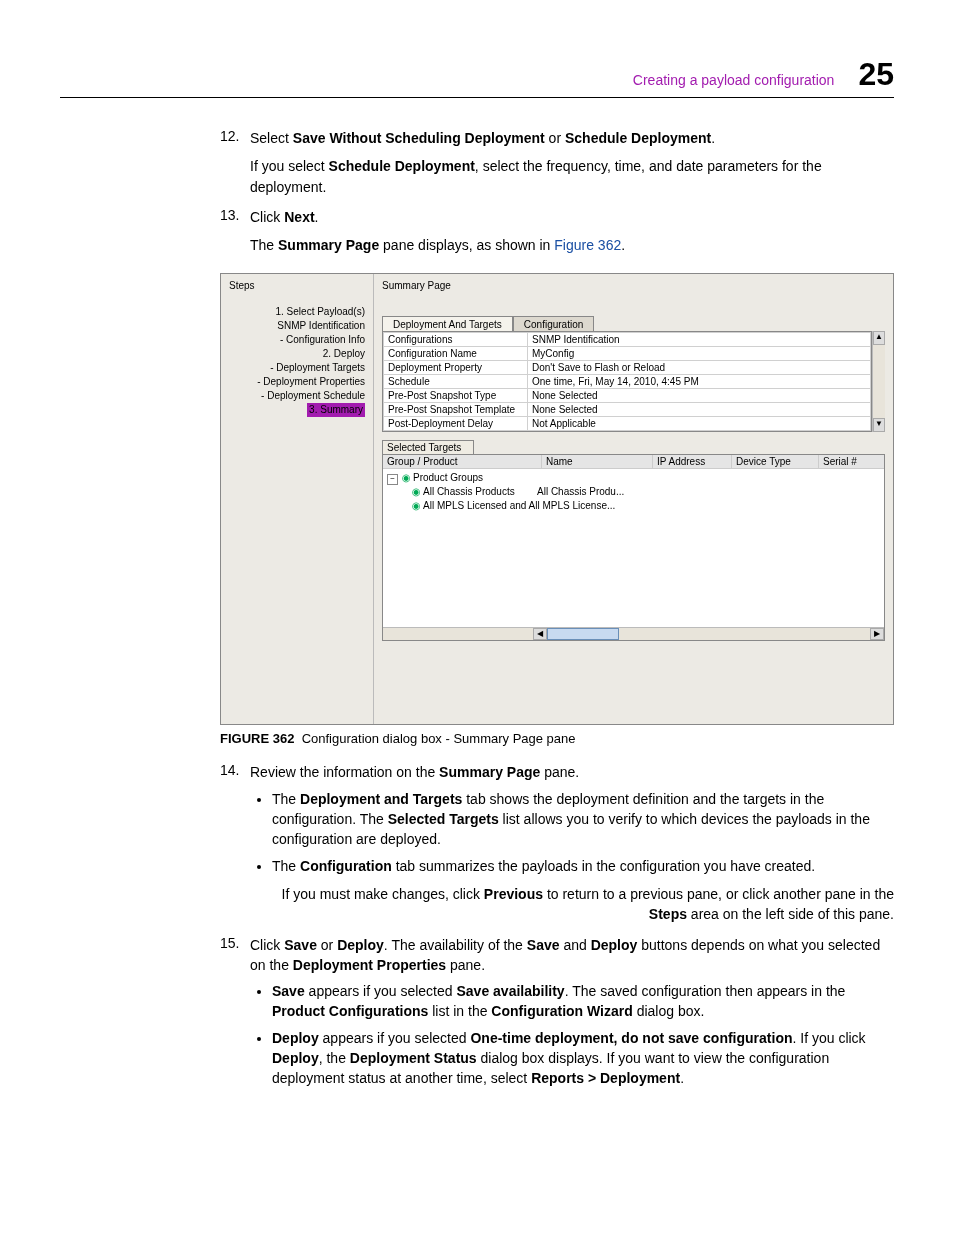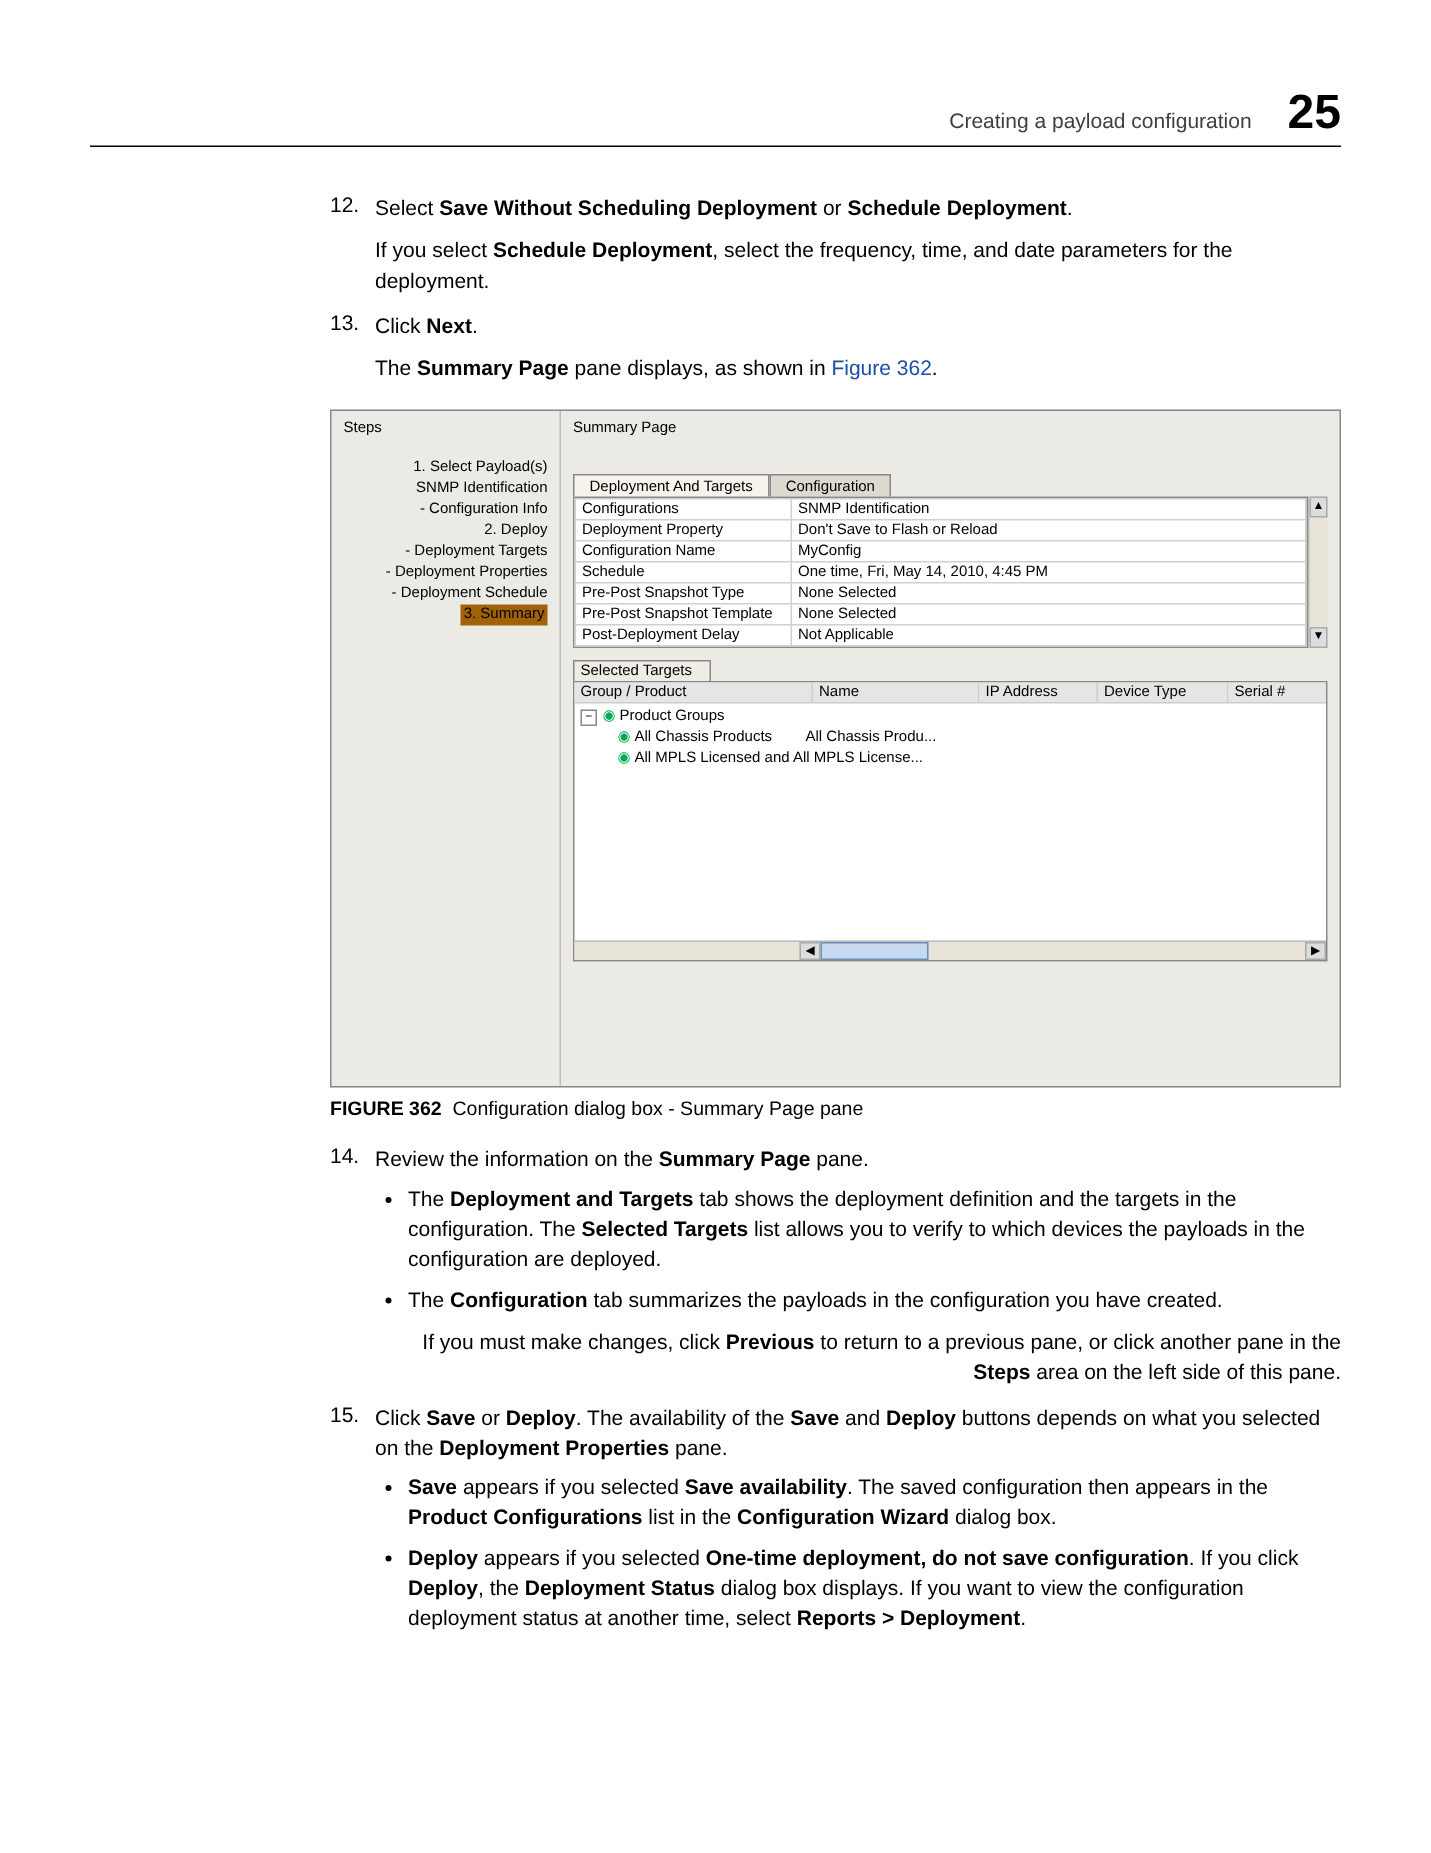--- a/index.html
+++ b/index.html
@@ -18,21 +18,21 @@
     box-sizing: border-box;
     padding: 56px 60px 40px 60px;
   }
   .header-line {
     display: flex;
     justify-content: flex-end;
     align-items: baseline;
     gap: 24px;
     margin-bottom: 4px;
   }
-  .header-title { font-size: 14px; color: #404040; }
+  .header-title { font-size: 14px; color: #a21caf; }
   .header-num { font-size: 32px; font-weight: bold; }
   .hr { border-top: 1px solid #000; margin: 4px 0 30px 0; }
   .body-col { margin-left: 160px; }
   .step { display: flex; gap: 8px; margin-top: 10px; }
   .step-num { width: 22px; flex: none; }
   .step-text { flex: 1; line-height: 1.45; }
   .indent { margin-left: 30px; margin-top: 6px; line-height: 1.45; }
   b { font-weight: bold; }
   a.figref { color: #1a4fa3; text-decoration: none; }
   .figure-wrap { margin: 18px 0 8px 0; }
@@ -48,21 +48,21 @@
   .dialog-main { flex: 1; display: flex; }
   .dialog-left {
     width: 136px; flex: none;
     border-right: 1px solid #bbb;
     padding: 6px 8px;
   }
   .dialog-left-title { margin-bottom: 4px; }
   .steps-list { line-height: 1.4; text-align: right; }
   .steps-list .sub { padding-left: 12px; }
   .steps-list .sub2 { padding-left: 20px; }
-  .steps-list .sel { background: #a16207; display: inline-block; padding: 0 2px; }
+  .steps-list .sel { background: #a21caf; display: inline-block; padding: 0 2px; }
   .dialog-right {
     flex: 1;
     padding: 6px 8px;
     display: flex;
     flex-direction: column;
   }
   .pane-title { margin-bottom: 24px; }
   .tabs { display: flex; gap: 0; }
   .tab {
     border: 1px solid #888; border-bottom: none;
@@ -202,26 +202,26 @@
             </div>
             <div style="display:flex;justify-content:space-between;">
               <div class="panel" style="flex:1;">
                 <table class="kv-table">
                   <tbody>
                       <tr>
                         <td>Configurations</td>
                         <td>SNMP Identification</td>
                       </tr>
                   <tr>
+                        <td>Configuration Name</td>
+                        <td>MyConfig</td>
+                      </tr>
+                  <tr>
                         <td>Deployment Property</td>
                         <td>Don't Save to Flash or Reload</td>
-                      </tr>
-                  <tr>
-                        <td>Configuration Name</td>
-                        <td>MyConfig</td>
                       </tr>
                   <tr>
                         <td>Schedule</td>
                         <td>One time, Fri, May 14, 2010, 4:45 PM</td>
                       </tr>
                   <tr>
                         <td>Pre-Post Snapshot Type</td>
                         <td>None Selected</td>
                       </tr>
                   <tr>

